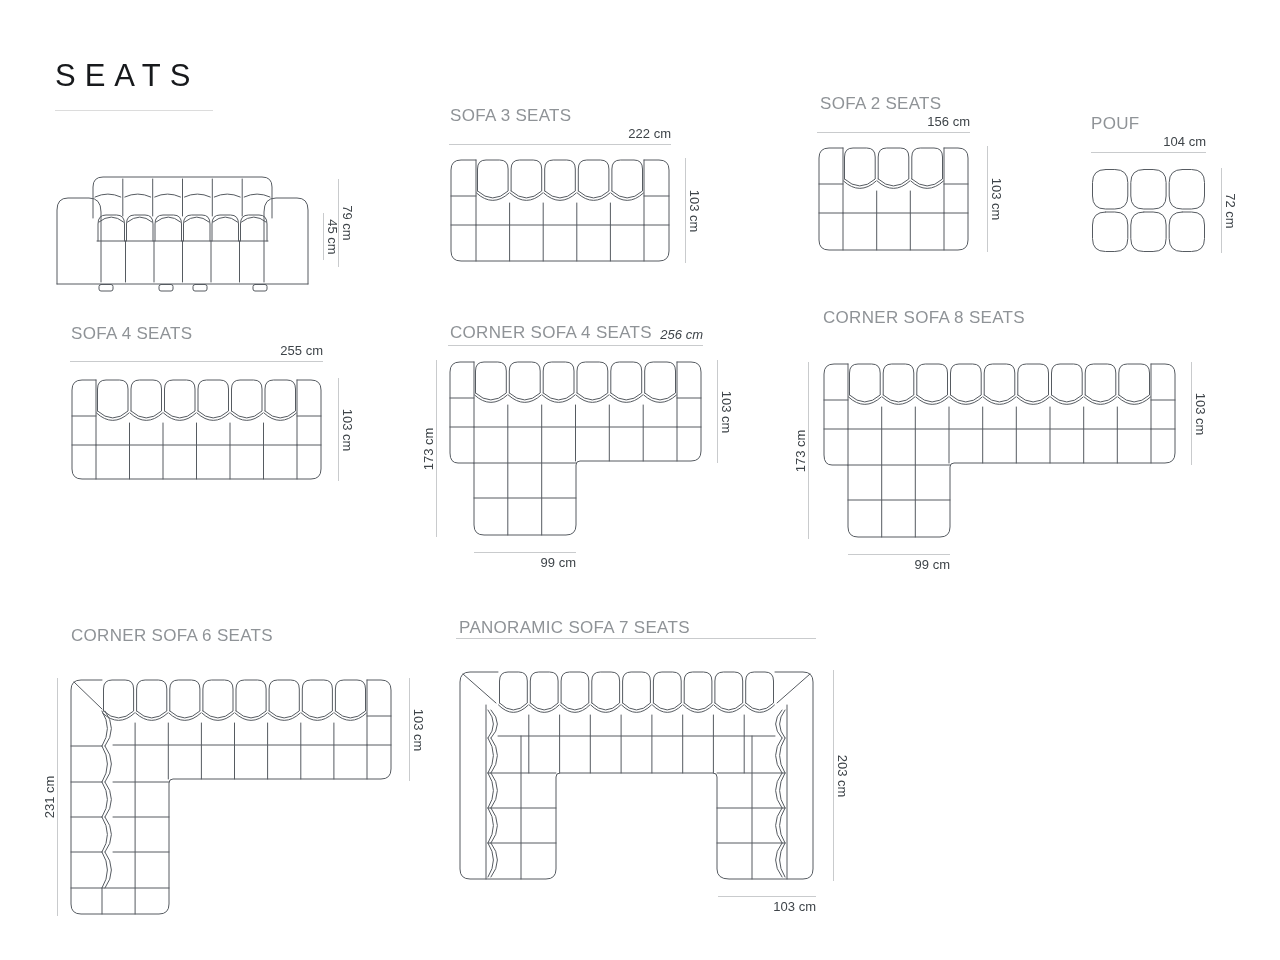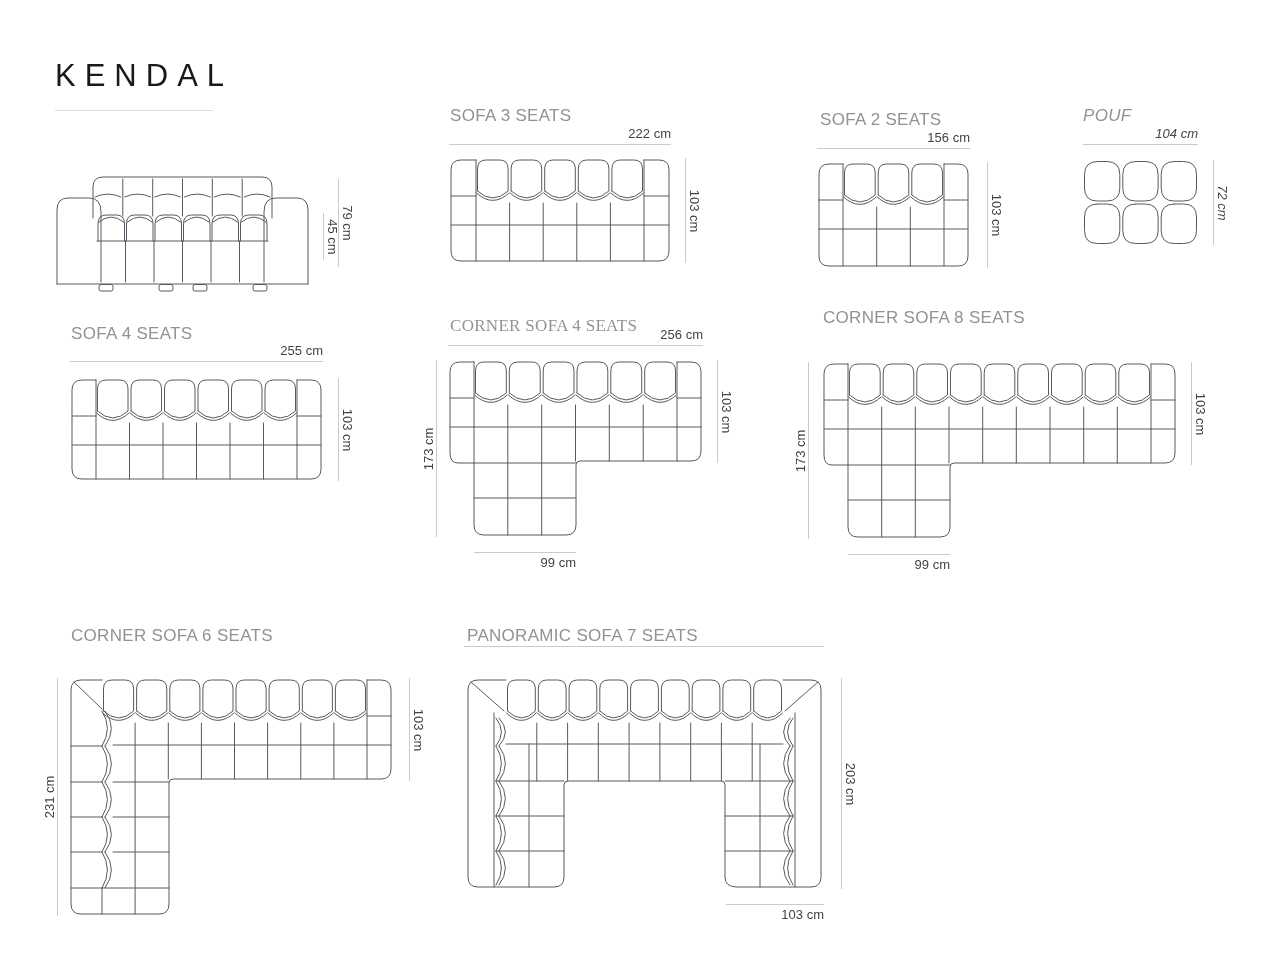--- a/index.html
+++ b/index.html
@@ -28,21 +28,21 @@
   .dim-v.left .dim-label{transform:translate(-50%,-50%) rotate(-90deg);}
   .drawing{position:absolute;}
   .drawing svg{display:block;}
   .drawing path{fill:none;stroke:var(--sofa-stroke);stroke-width:1;stroke-linecap:round;stroke-linejoin:round;}
 </style>
 </head>
 <body>
 
 <div id="page">
 
-  <div class="title">KENDAL</div>
+  <div class="title">SEATS</div>
   <div class="title-underline"></div>
 
   <figure class="product" style="left:55px;top:170px;width:310px;height:130px;margin:0;">
     <div class="drawing" style="left:0;top:0;">
         <svg width="255" height="123" viewBox="0 0 255 123">
           <path d="M38 48 V17 Q38 7 48 7 H207 Q217 7 217 17 V48 M67.8 9 V46 M97.7 9 V46 M127.5 9 V46 M157.3 9 V46 M187.2 9 V46 M40.0 27 Q52.9 21 65.8 27 M69.8 27 Q82.8 21 95.7 27 M99.7 27 Q112.6 21 125.5 27 M129.5 27 Q142.4 21 155.3 27 M159.3 27 Q172.3 21 185.2 27 M189.2 27 Q202.1 21 215.0 27 M2 114 V40 Q2 28 13 28 H34 Q46 28 46 42 V112 M253 114 V40 Q253 28 242 28 H221 Q209 28 209 42 V112 M43.0 71 V54 Q43.0 45 51.0 45 H61.5 Q69.5 45 69.5 54 V71 M44.0 52 Q56.3 42 68.5 52 M71.5 71 V54 Q71.5 45 79.5 45 H90.0 Q98.0 45 98.0 54 V71 M72.5 52 Q84.8 42 97.0 52 M100.0 71 V54 Q100.0 45 108.0 45 H118.5 Q126.5 45 126.5 54 V71 M101.0 52 Q113.3 42 125.5 52 M128.5 71 V54 Q128.5 45 136.5 45 H147.0 Q155.0 45 155.0 54 V71 M129.5 52 Q141.8 42 154.0 52 M157.0 71 V54 Q157.0 45 165.0 45 H175.5 Q183.5 45 183.5 54 V71 M158.0 52 Q170.3 42 182.5 52 M185.5 71 V54 Q185.5 45 193.5 45 H204.0 Q212.0 45 212.0 54 V71 M186.5 52 Q198.8 42 211.0 52 M42 71 H213 M70.5 71 V112 M99.0 71 V112 M127.5 71 V112 M156.0 71 V112 M184.5 71 V112 M2 114 H253 M46 114.5 H56 Q58 114.5 58 116.5 V119 Q58 121 56 121 H46 Q44 121 44 119 V116.5 Q44 114.5 46 114.5 M106 114.5 H116 Q118 114.5 118 116.5 V119 Q118 121 116 121 H106 Q104 121 104 119 V116.5 Q104 114.5 106 114.5 M140 114.5 H150 Q152 114.5 152 116.5 V119 Q152 121 150 121 H140 Q138 121 138 119 V116.5 Q138 114.5 140 114.5 M200 114.5 H210 Q212 114.5 212 116.5 V119 Q212 121 210 121 H200 Q198 121 198 119 V116.5 Q198 114.5 200 114.5"></path>
         </svg>
       </div>
     <div class="dim-v right" style="left:268px;top:43px;height:47px;">
       <div class="vline"></div>
@@ -64,38 +64,38 @@
         <svg width="222" height="105" viewBox="0 0 222 105">
           <path d="M27 2 H12 Q2 2 2 12 V93 Q2 103 12 103 H210 Q220 103 220 93 V12 Q220 2 210 2 H195 M27 2 V103 M195 2 V103 M2 38 H27 M195 38 H220 M2 67 H27 M195 67 H220 M28.5 33 V11 Q28.5 2 37.0 2 H50.6 Q59.1 2 59.1 11 V33 Q43.8 47 28.5 33 M27.5 35 Q43.8 50 60.1 35 M62.1 33 V11 Q62.1 2 70.6 2 H84.2 Q92.7 2 92.7 11 V33 Q77.4 47 62.1 33 M61.1 35 Q77.4 50 93.7 35 M95.7 33 V11 Q95.7 2 104.2 2 H117.8 Q126.3 2 126.3 11 V33 Q111.0 47 95.7 33 M94.7 35 Q111.0 50 127.3 35 M129.3 33 V11 Q129.3 2 137.8 2 H151.4 Q159.9 2 159.9 11 V33 Q144.6 47 129.3 33 M128.3 35 Q144.6 50 160.9 35 M162.9 33 V11 Q162.9 2 171.4 2 H185.0 Q193.5 2 193.5 11 V33 Q178.2 47 162.9 33 M161.9 35 Q178.2 50 194.5 35 M27 67 H195 M60.6 45 V103 M94.2 45 V103 M127.8 45 V103 M161.4 45 V103"></path>
         </svg>
       </div>
     <div class="dim-v right" style="left:236px;top:54px;height:105px;">
       <div class="vline"></div>
       <span class="dim-label">103 cm</span>
     </div>
   </figure>
 
-  <figure class="product" style="left:817px;top:108px;width:200px;height:165px;margin:0;">
+  <figure class="product" style="left:817px;top:92px;width:200px;height:165px;margin:0;">
     <div class="plabel" style="left:3px;top:2px;">SOFA 2 SEATS</div>
     <div class="dim-h" style="left:0;top:23px;width:153px;">
       <span class="dim-label">156 cm</span>
       <div class="dim-line"></div>
     </div>
     <div class="drawing" style="left:0;top:54px;">
         <svg width="153" height="106" viewBox="0 0 153 106">
           <path d="M26 2 H12 Q2 2 2 12 V94 Q2 104 12 104 H141 Q151 104 151 94 V12 Q151 2 141 2 H127 M26 2 V104 M127 2 V104 M2 38 H26 M127 38 H151 M2 67 H26 M127 67 H151 M27.5 33 V11 Q27.5 2 36.0 2 H49.7 Q58.2 2 58.2 11 V33 Q42.8 47 27.5 33 M26.5 35 Q42.8 50 59.2 35 M61.2 33 V11 Q61.2 2 69.7 2 H83.3 Q91.8 2 91.8 11 V33 Q76.5 47 61.2 33 M60.2 35 Q76.5 50 92.8 35 M94.8 33 V11 Q94.8 2 103.3 2 H117.0 Q125.5 2 125.5 11 V33 Q110.2 47 94.8 33 M93.8 35 Q110.2 50 126.5 35 M26 67 H127 M59.7 45 V104 M93.3 45 V104"></path>
         </svg>
       </div>
     <div class="dim-v right" style="left:170px;top:54px;height:106px;">
       <div class="vline"></div>
       <span class="dim-label">103 cm</span>
     </div>
   </figure>
 
-  <figure class="product" style="left:1083px;top:104px;width:150px;height:165px;margin:0;font-style:italic;">
+  <figure class="product" style="left:1083px;top:104px;width:150px;height:165px;margin:8px;">
     <div class="plabel" style="left:0;top:2px;">POUF</div>
     <div class="dim-h" style="left:0;top:23px;width:115px;">
       <span class="dim-label">104 cm</span>
       <div class="dim-line"></div>
     </div>
     <div class="drawing" style="left:0;top:56px;">
         <svg width="115" height="85" viewBox="0 0 115 85">
           <path d="M14.5 1.5 H23.799999999999997 Q36.8 1.5 36.8 14.5 V28 Q36.8 41 23.799999999999997 41 H14.5 Q1.5 41 1.5 28 V14.5 Q1.5 1.5 14.5 1.5 M52.8 1.5 H62.099999999999994 Q75.1 1.5 75.1 14.5 V28 Q75.1 41 62.099999999999994 41 H52.8 Q39.8 41 39.8 28 V14.5 Q39.8 1.5 52.8 1.5 M91.2 1.5 H100.5 Q113.5 1.5 113.5 14.5 V28 Q113.5 41 100.5 41 H91.2 Q78.2 41 78.2 28 V14.5 Q78.2 1.5 91.2 1.5 M14.5 44 H23.799999999999997 Q36.8 44 36.8 57 V70.5 Q36.8 83.5 23.799999999999997 83.5 H14.5 Q1.5 83.5 1.5 70.5 V57 Q1.5 44 14.5 44 M52.8 44 H62.099999999999994 Q75.1 44 75.1 57 V70.5 Q75.1 83.5 62.099999999999994 83.5 H52.8 Q39.8 83.5 39.8 70.5 V57 Q39.8 44 52.8 44 M91.2 44 H100.5 Q113.5 44 113.5 57 V70.5 Q113.5 83.5 100.5 83.5 H91.2 Q78.2 83.5 78.2 70.5 V57 Q78.2 44 91.2 44"></path>
         </svg>
       </div>
@@ -116,22 +116,22 @@
           <path d="M26 2 H12 Q2 2 2 12 V91 Q2 101 12 101 H241 Q251 101 251 91 V12 Q251 2 241 2 H227 M26 2 V101 M227 2 V101 M2 38 H26 M227 38 H251 M2 67 H26 M227 67 H251 M27.5 33 V11 Q27.5 2 36.0 2 H49.5 Q58.0 2 58.0 11 V33 Q42.8 47 27.5 33 M26.5 35 Q42.8 50 59.0 35 M61.0 33 V11 Q61.0 2 69.5 2 H83.0 Q91.5 2 91.5 11 V33 Q76.3 47 61.0 33 M60.0 35 Q76.3 50 92.5 35 M94.5 33 V11 Q94.5 2 103.0 2 H116.5 Q125.0 2 125.0 11 V33 Q109.8 47 94.5 33 M93.5 35 Q109.8 50 126.0 35 M128.0 33 V11 Q128.0 2 136.5 2 H150.0 Q158.5 2 158.5 11 V33 Q143.3 47 128.0 33 M127.0 35 Q143.3 50 159.5 35 M161.5 33 V11 Q161.5 2 170.0 2 H183.5 Q192.0 2 192.0 11 V33 Q176.8 47 161.5 33 M160.5 35 Q176.8 50 193.0 35 M195.0 33 V11 Q195.0 2 203.5 2 H217.0 Q225.5 2 225.5 11 V33 Q210.3 47 195.0 33 M194.0 35 Q210.3 50 226.5 35 M26 67 H227 M59.5 45 V101 M93.0 45 V101 M126.5 45 V101 M160.0 45 V101 M193.5 45 V101"></path>
         </svg>
       </div>
     <div class="dim-v right" style="left:268px;top:56px;height:103px;">
       <div class="vline"></div>
       <span class="dim-label">103 cm</span>
     </div>
   </figure>
 
   <figure class="product" style="left:419px;top:306px;width:325px;height:275px;margin:0;">
-    <div class="plabel" style="left:31px;top:10px;font-family:Liberation Serif, serif;">CORNER SOFA 4 SEATS</div>
-    <div class="dim-h" style="left:29px;top:22px;width:255px;">
+    <div class="plabel" style="left:31px;top:17px;">CORNER SOFA 4 SEATS</div>
+    <div class="dim-h" style="left:29px;top:22px;width:255px;font-style:italic;">
       <span class="dim-label">256 cm</span>
       <div class="dim-line"></div>
     </div>
     <div class="drawing" style="left:29px;top:54px;">
         <svg width="255" height="177" viewBox="0 0 255 177">
           <path d="M229 2 H243 Q253 2 253 12 V91 Q253 101 243 101 H132 Q128 101 128 105 V165 Q128 175 118 175 H36 Q26 175 26 165 V103 H10 Q2 103 2 93 V12 Q2 2 12 2 H26 M26 2 V103 M229 2 V101 M2 38 H26 M229 38 H253 M2 67 H26 M229 67 H253 M27.5 33 V11 Q27.5 2 36.0 2 H49.8 Q58.3 2 58.3 11 V33 Q42.9 47 27.5 33 M26.5 35 Q42.9 50 59.3 35 M61.3 33 V11 Q61.3 2 69.8 2 H83.7 Q92.2 2 92.2 11 V33 Q76.8 47 61.3 33 M60.3 35 Q76.8 50 93.2 35 M95.2 33 V11 Q95.2 2 103.7 2 H117.5 Q126.0 2 126.0 11 V33 Q110.6 47 95.2 33 M94.2 35 Q110.6 50 127.0 35 M129.0 33 V11 Q129.0 2 137.5 2 H151.3 Q159.8 2 159.8 11 V33 Q144.4 47 129.0 33 M128.0 35 Q144.4 50 160.8 35 M162.8 33 V11 Q162.8 2 171.3 2 H185.2 Q193.7 2 193.7 11 V33 Q178.3 47 162.8 33 M161.8 35 Q178.3 50 194.7 35 M196.7 33 V11 Q196.7 2 205.2 2 H219.0 Q227.5 2 227.5 11 V33 Q212.1 47 196.7 33 M195.7 35 Q212.1 50 228.5 35 M26 67 H229 M59.8 45 V175 M93.7 45 V175 M127.5 45 V101 M161.3 45 V101 M195.2 45 V101 M26 103 H128 M26 138 H128"></path>
         </svg>
       </div>
     <div class="dim-v right" style="left:298px;top:54px;height:103px;">
       <div class="vline"></div>
@@ -178,21 +178,21 @@
     <div class="dim-v right" style="left:369px;top:54px;height:103px;">
       <div class="vline"></div>
       <span class="dim-label">103 cm</span>
     </div>
     <div class="dim-v left" style="left:0;top:54px;height:238px;">
       <div class="vline"></div>
       <span class="dim-label">231 cm</span>
     </div>
   </figure>
 
-  <figure class="product" style="left:431px;top:608px;width:425px;height:315px;margin:16px;">
+  <figure class="product" style="left:431px;top:608px;width:425px;height:315px;margin:8px;">
     <div class="plabel" style="left:20px;top:2px;">PANORAMIC SOFA 7 SEATS</div>
     <div class="dim-h" style="left:17px;top:22px;width:360px;">
       <div class="dim-line"></div>
     </div>
     <div class="drawing" style="left:19px;top:54px;">
         <svg width="357" height="211" viewBox="0 0 357 211">
           <path d="M317 2 H345 Q355 2 355 12 V199 Q355 209 345 209 H271 Q259 209 259 199 V107 Q259 103 255 103 H102 Q98 103 98 107 V199 Q98 209 88 209 H12 Q2 209 2 199 V12 Q2 2 12 2 H40 M5 4 L38 33 M352 4 L319 33 M41.5 33 V11 Q41.5 2 50.0 2 H60.8 Q69.3 2 69.3 11 V33 Q55.4 47 41.5 33 M40.5 35 Q55.4 50 70.3 35 M72.3 33 V11 Q72.3 2 80.8 2 H91.6 Q100.1 2 100.1 11 V33 Q86.2 47 72.3 33 M71.3 35 Q86.2 50 101.1 35 M103.1 33 V11 Q103.1 2 111.6 2 H122.3 Q130.8 2 130.8 11 V33 Q116.9 47 103.1 33 M102.1 35 Q116.9 50 131.8 35 M133.8 33 V11 Q133.8 2 142.3 2 H153.1 Q161.6 2 161.6 11 V33 Q147.7 47 133.8 33 M132.8 35 Q147.7 50 162.6 35 M164.6 33 V11 Q164.6 2 173.1 2 H183.9 Q192.4 2 192.4 11 V33 Q178.5 47 164.6 33 M163.6 35 Q178.5 50 193.4 35 M195.4 33 V11 Q195.4 2 203.9 2 H214.7 Q223.2 2 223.2 11 V33 Q209.3 47 195.4 33 M194.4 35 Q209.3 50 224.2 35 M226.2 33 V11 Q226.2 2 234.7 2 H245.4 Q253.9 2 253.9 11 V33 Q240.1 47 226.2 33 M225.2 35 Q240.1 50 254.9 35 M256.9 33 V11 Q256.9 2 265.4 2 H276.2 Q284.7 2 284.7 11 V33 Q270.8 47 256.9 33 M255.9 35 Q270.8 50 285.7 35 M287.7 33 V11 Q287.7 2 296.2 2 H307.0 Q315.5 2 315.5 11 V33 Q301.6 47 287.7 33 M286.7 35 Q301.6 50 316.5 35 M40 66 H317 M28 35 V209 M329 35 V209 M30 103 H98 M259 103 H327 M30 138 H98 M259 138 H327 M30 173 H98 M259 173 H327 M30 40 Q41 54.0 30 68 M33 40 Q46 54.0 33 68 M327 40 Q316 54.0 327 68 M324 40 Q311 54.0 324 68 M30 68 Q41 85.5 30 103 M33 68 Q46 85.5 33 103 M327 68 Q316 85.5 327 103 M324 68 Q311 85.5 324 103 M30 103 Q41 120.5 30 138 M33 103 Q46 120.5 33 138 M327 103 Q316 120.5 327 138 M324 103 Q311 120.5 324 138 M30 138 Q41 155.5 30 173 M33 138 Q46 155.5 33 173 M327 138 Q316 155.5 327 173 M324 138 Q311 155.5 324 173 M30 173 Q41 190.0 30 207 M33 173 Q46 190.0 33 207 M327 173 Q316 190.0 327 207 M324 173 Q311 190.0 324 207 M63 66 V209 M294 66 V209 M70.8 45 V103 M101.6 45 V103 M132.3 45 V103 M163.1 45 V103 M193.9 45 V103 M224.7 45 V103 M255.4 45 V103 M286.2 45 V103"></path>
         </svg>
       </div>
     <div class="dim-v right" style="left:394px;top:54px;height:211px;">

